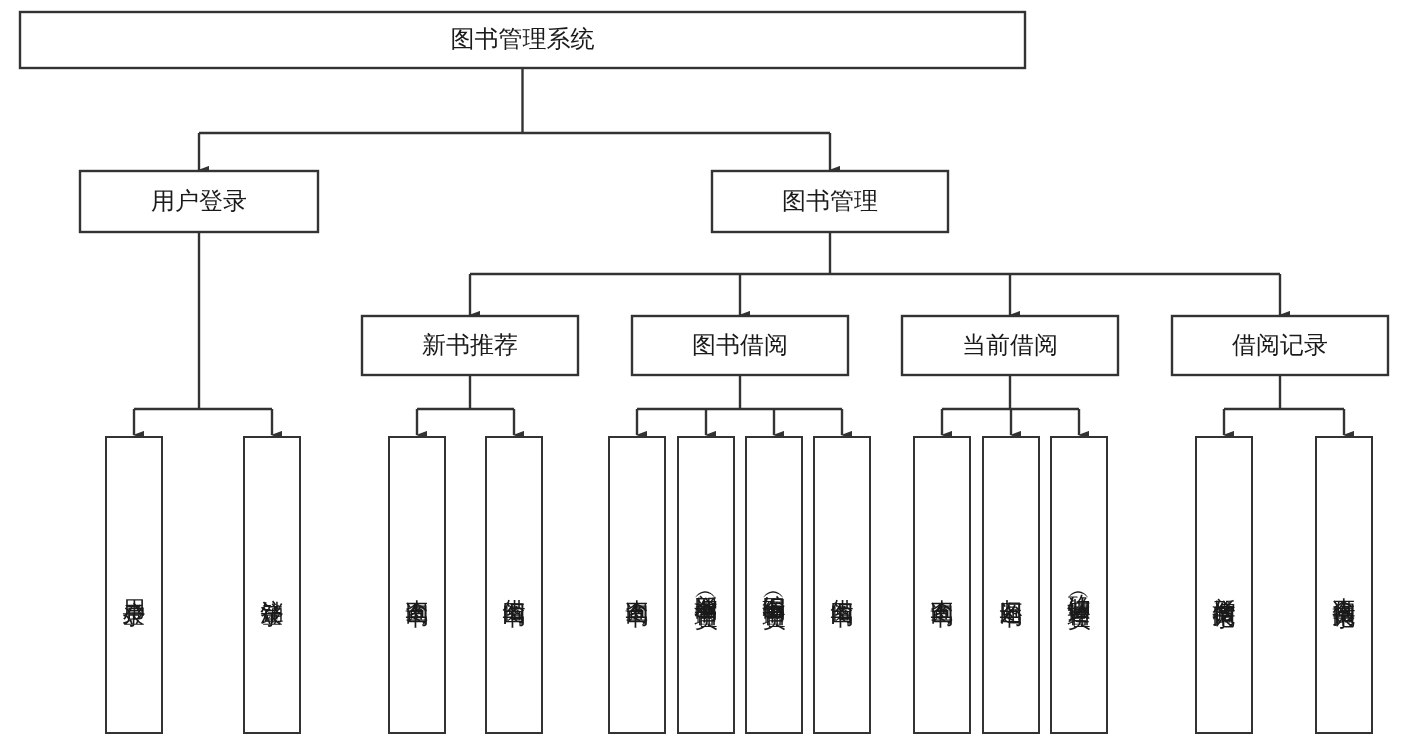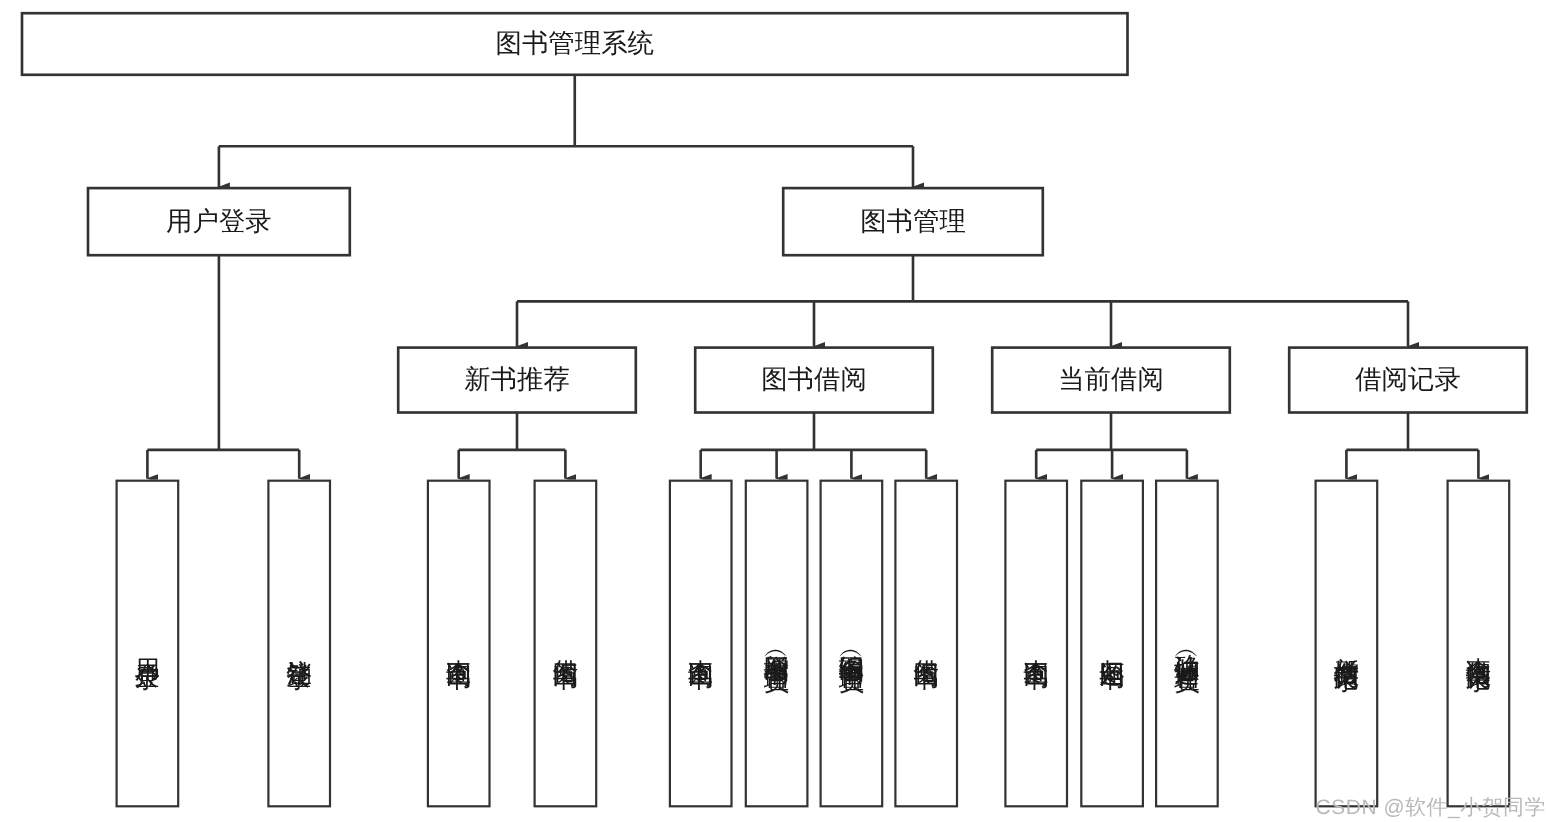--- a/index.html
+++ b/index.html
@@ -156,15 +156,14 @@
         <span class="vleaf-text">确认归还（管理员）</span>
       </div>
       <div class="vleaf" style="left: 1195px; top: 436px; width: 58px; height: 298px; border: 2.4px solid rgb(51, 51, 51); background: rgb(255, 255, 255);">
         <span class="vleaf-text">新增借阅记录</span>
       </div>
       <div class="vleaf" style="left: 1315px; top: 436px; width: 58px; height: 298px; border: 2.4px solid rgb(51, 51, 51); background: rgb(255, 255, 255);">
         <span class="vleaf-text">查询借阅记录</span>
       </div>
     </div>
 
-  <div class="watermark" style="left: 1196px; top: 721px;">CSDN @软件_小贺同学</div>
 
 </div>
 
 </body></html>

